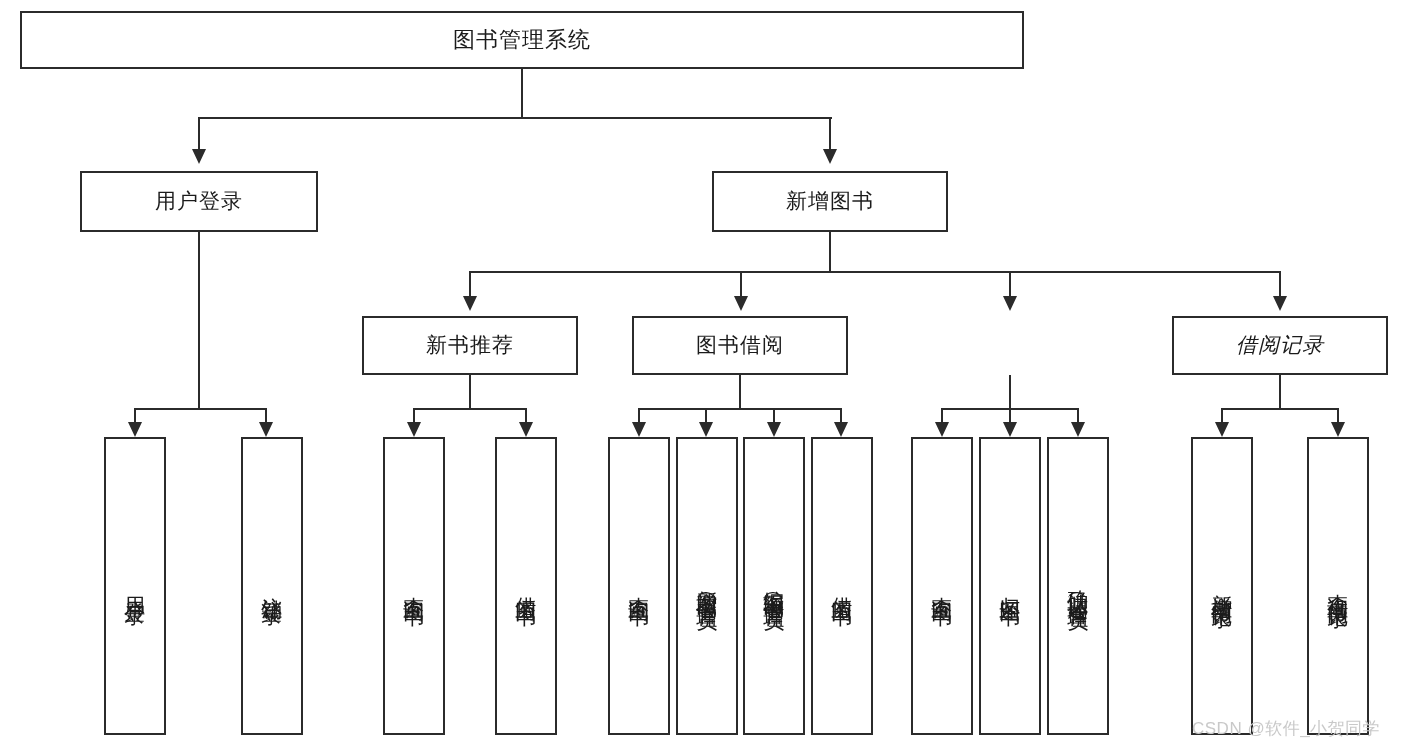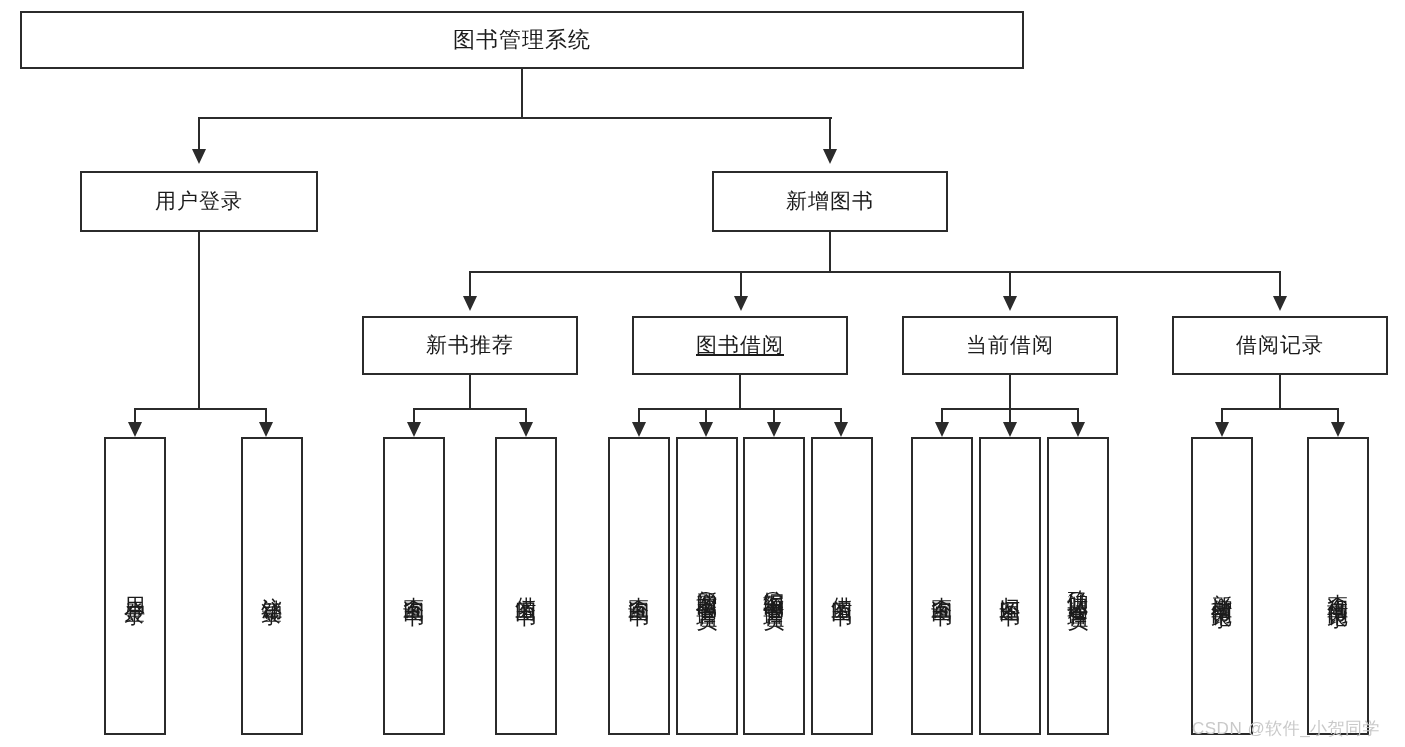--- a/index.html
+++ b/index.html
@@ -117,27 +117,24 @@
   <div class="ln v" style="left:740px;top:271px;width:2px;height:27px;"></div>
   <div class="arrow" style="left:734px;top:296px;"></div>
   <div class="ln v" style="left:1009px;top:271px;width:2px;height:27px;"></div>
   <div class="arrow" style="left:1003px;top:296px;"></div>
   <div class="ln v" style="left:1279px;top:271px;width:2px;height:27px;"></div>
   <div class="arrow" style="left:1273px;top:296px;"></div>
 
   <div class="node h" style="left:362px;top:316px;width:216px;height:59px;">
     <span class="label">新书推荐</span>
   </div>
-  <div class="node h" style="left:632px;top:316px;width:216px;height:59px;text-decoration:underline;">
+  <div class="node h" style="left:632px;top:316px;width:216px;height:59px;">
     <span class="label">图书借阅</span>
   </div>
-  <div class="node h" style="left:902px;top:316px;width:216px;height:59px;">
-    <span class="label">当前借阅</span>
-  </div>
-  <div class="node h" style="left:1172px;top:316px;width:216px;height:59px;">
+  <div class="node h" style="left:1172px;top:316px;width:216px;height:59px;font-style:italic;">
     <span class="label">借阅记录</span>
   </div>
 
   <div class="ln v" style="left:469px;top:375px;width:2px;height:34px;"></div>
   <div class="ln h" style="left:413px;top:408px;width:114px;height:2px;"></div>
   <div class="ln v" style="left:413px;top:408px;width:2px;height:16px;"></div>
   <div class="arrow" style="left:407px;top:422px;"></div>
   <div class="ln v" style="left:525px;top:408px;width:2px;height:16px;"></div>
   <div class="arrow" style="left:519px;top:422px;"></div>
 

